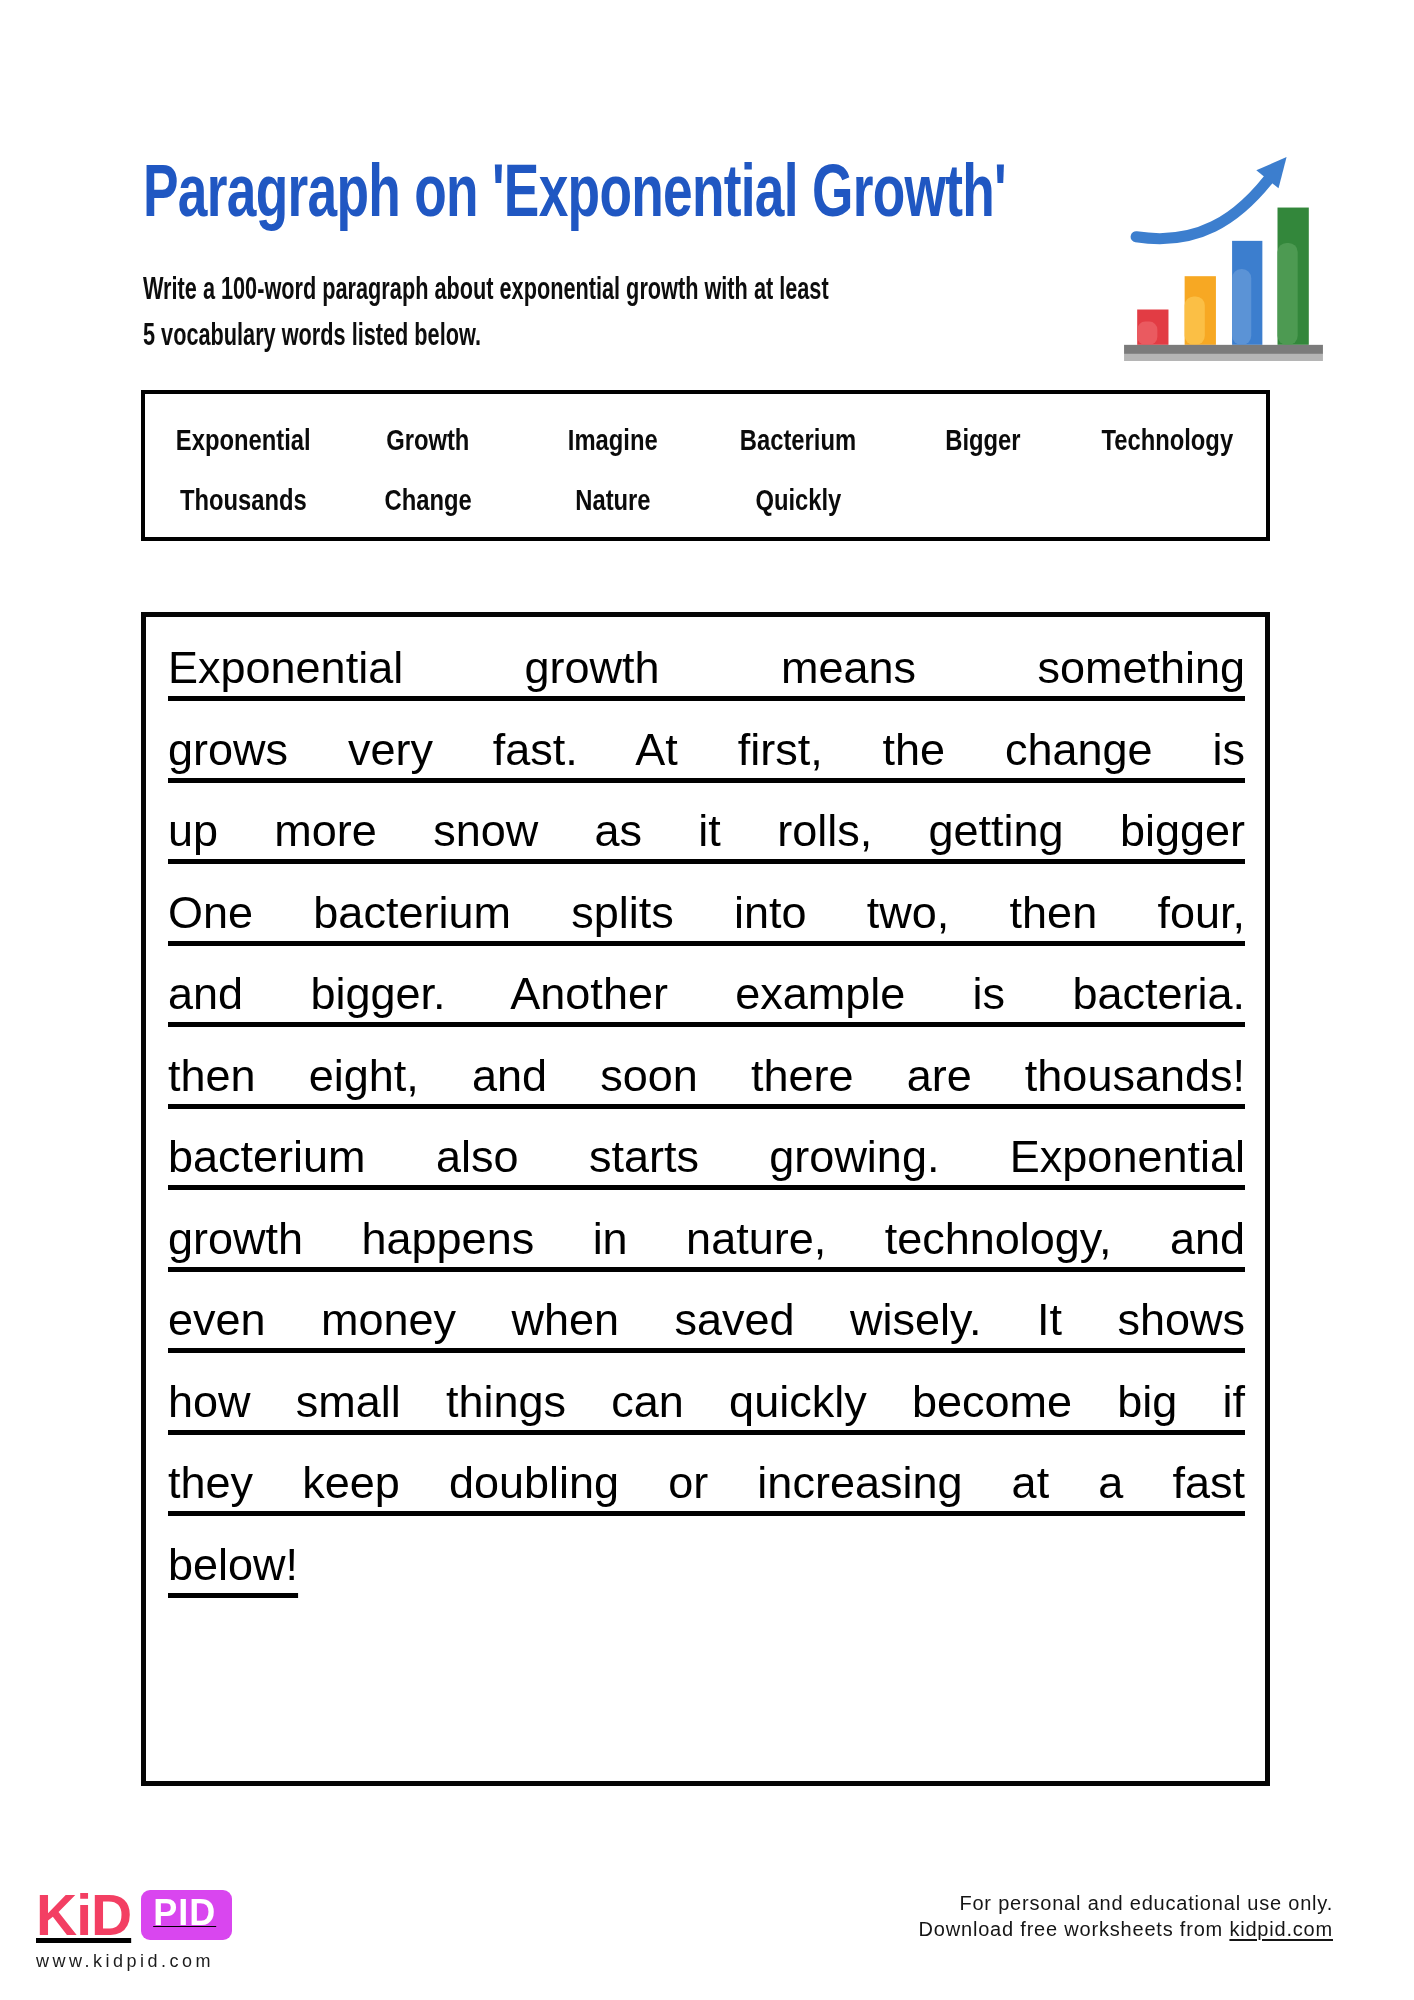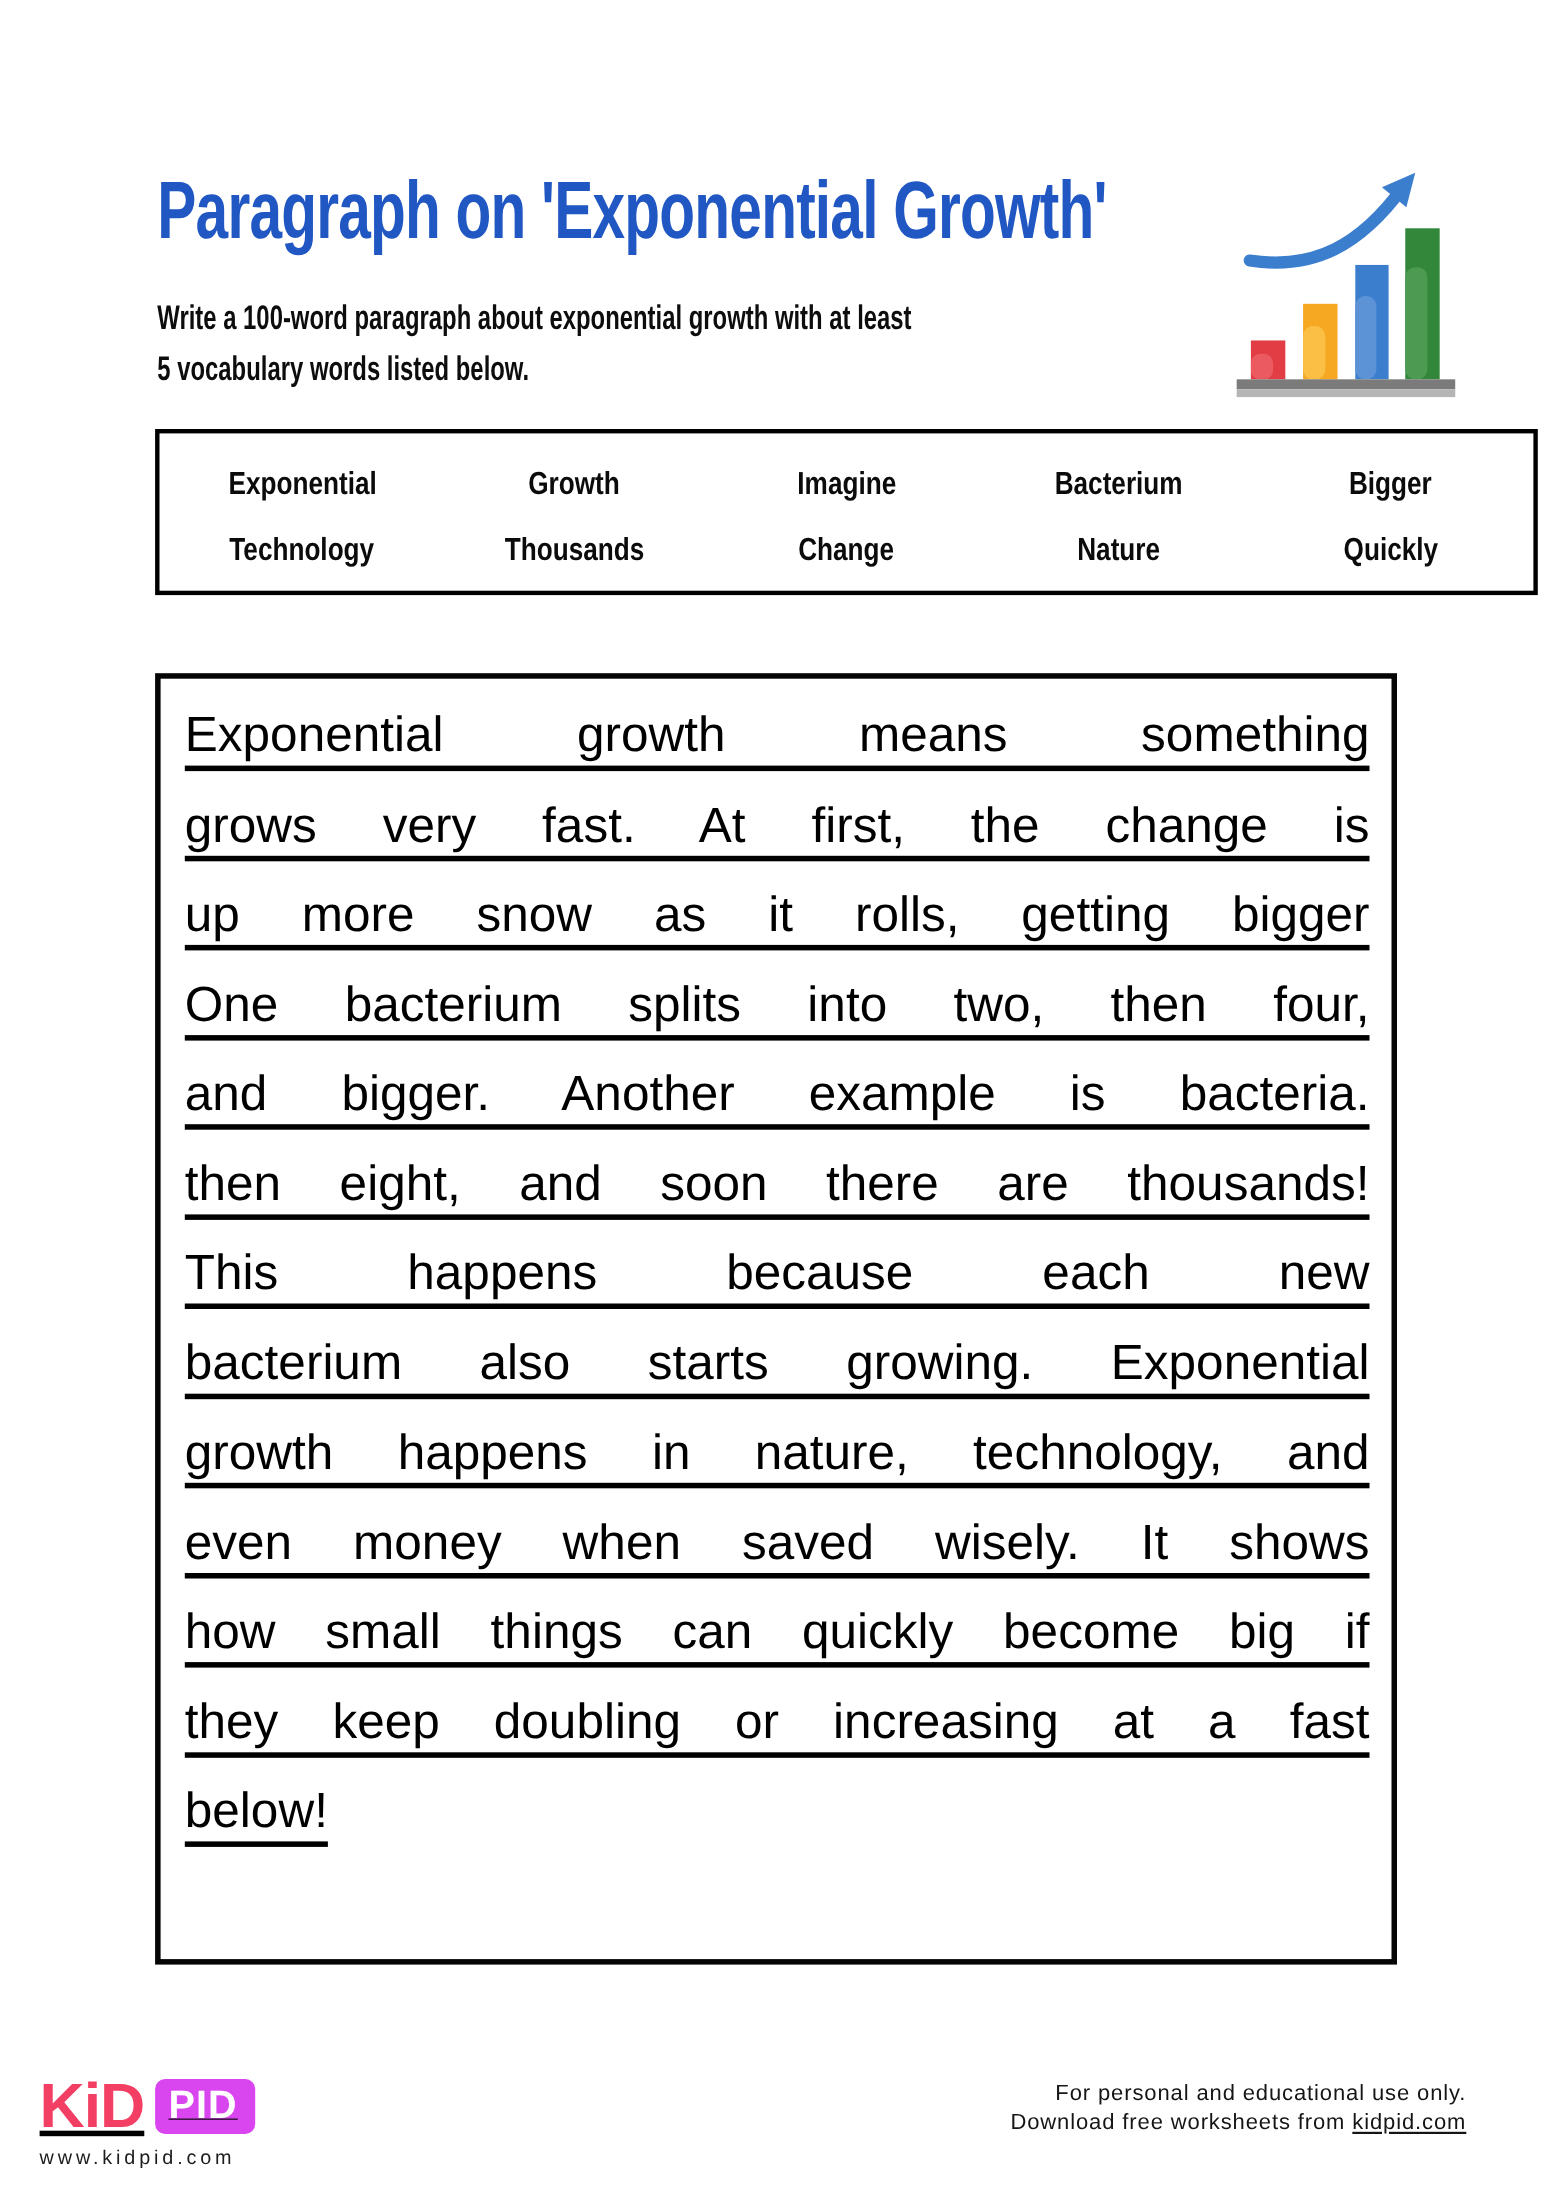--- a/index.html
+++ b/index.html
@@ -25,24 +25,24 @@
     color:#0d0d0d; white-space:nowrap;
     transform:scaleX(0.70); transform-origin:left top;
   }
 
   
   .chart-icon { position:absolute; left:1124px; top:150px; width:200px; height:212px; }
 
   
   .vocab-box {
     position:absolute; left:141px; top:390px;
-    width:1257px; height:151px;
+    width:1129px; height:151px;
     border:4px solid #000;
     display:grid;
-    grid-template-columns:repeat(5,1fr);
+    grid-template-columns:repeat(6,1fr);
     grid-template-rows:1fr 1fr;
     align-items:center; justify-items:center;
     padding:16px 6px 6px 6px;
   }
   .vocab-word {
     font-size:29px; font-weight:bold; color:#0b0b0b;
     transform:scaleX(0.82); transform-origin:center;
     white-space:nowrap;
   }
 
@@ -133,21 +133,20 @@
   <div class="vocab-word">Quickly</div>
 </div>
 
 <div class="para-box">
   <div class="pline">Exponential growth means something</div>
   <div class="pline">grows very fast. At first, the change is</div>
   <div class="pline">up more snow as it rolls, getting bigger</div>
   <div class="pline">One bacterium splits into two, then four,</div>
   <div class="pline">and bigger. Another example is bacteria.</div>
   <div class="pline">then eight, and soon there are thousands!</div>
-  <div class="pline">This happens because each new</div>
   <div class="pline">bacterium also starts growing. Exponential</div>
   <div class="pline">growth happens in nature, technology, and</div>
   <div class="pline">even money when saved wisely. It shows</div>
   <div class="pline">how small things can quickly become big if</div>
   <div class="pline">they keep doubling or increasing at a fast</div>
   <div class="pline last">below!</div>
 </div>
 
 <div class="footer-logo">
   <div class="logo-row">

